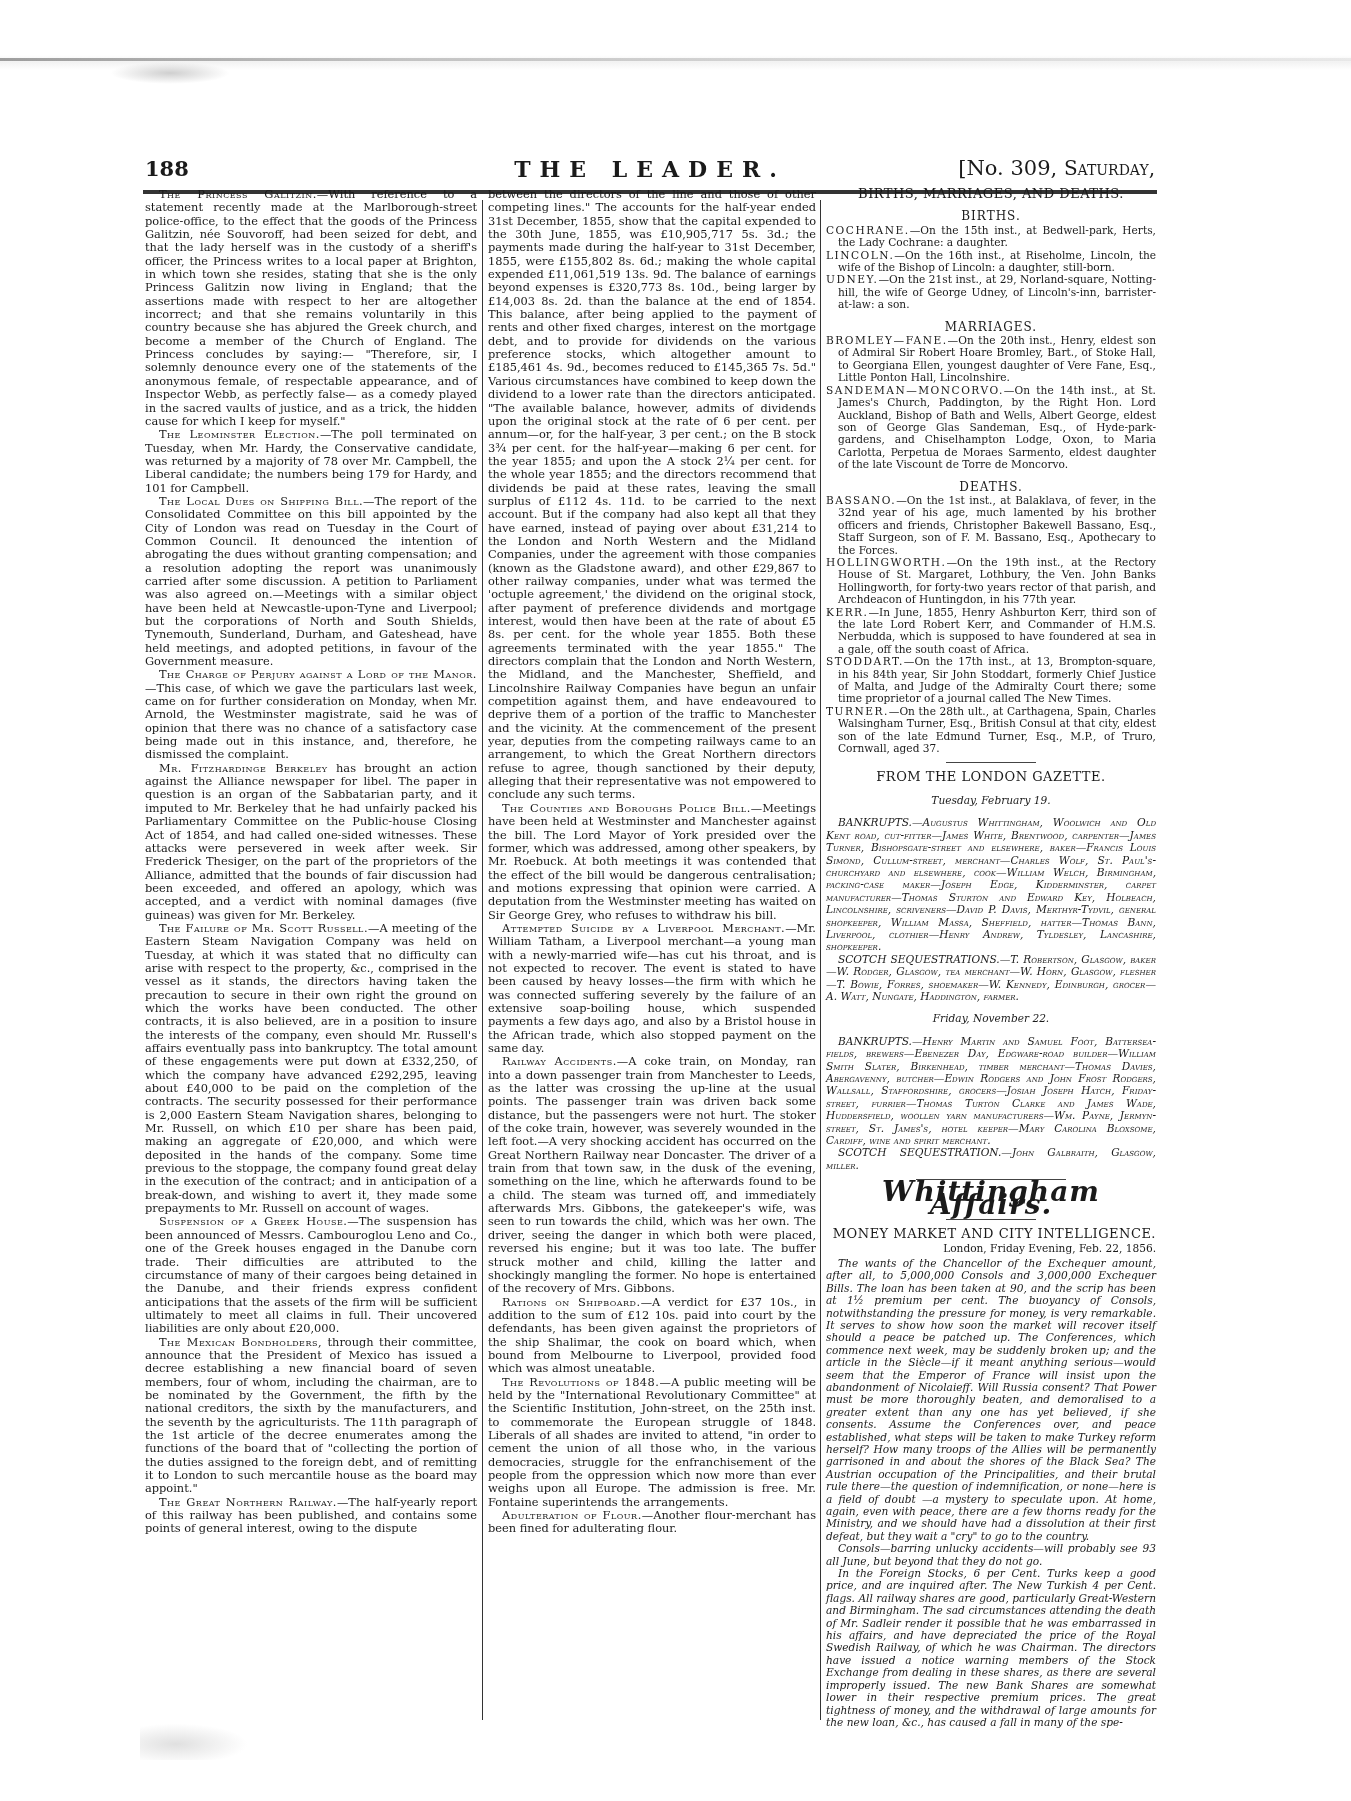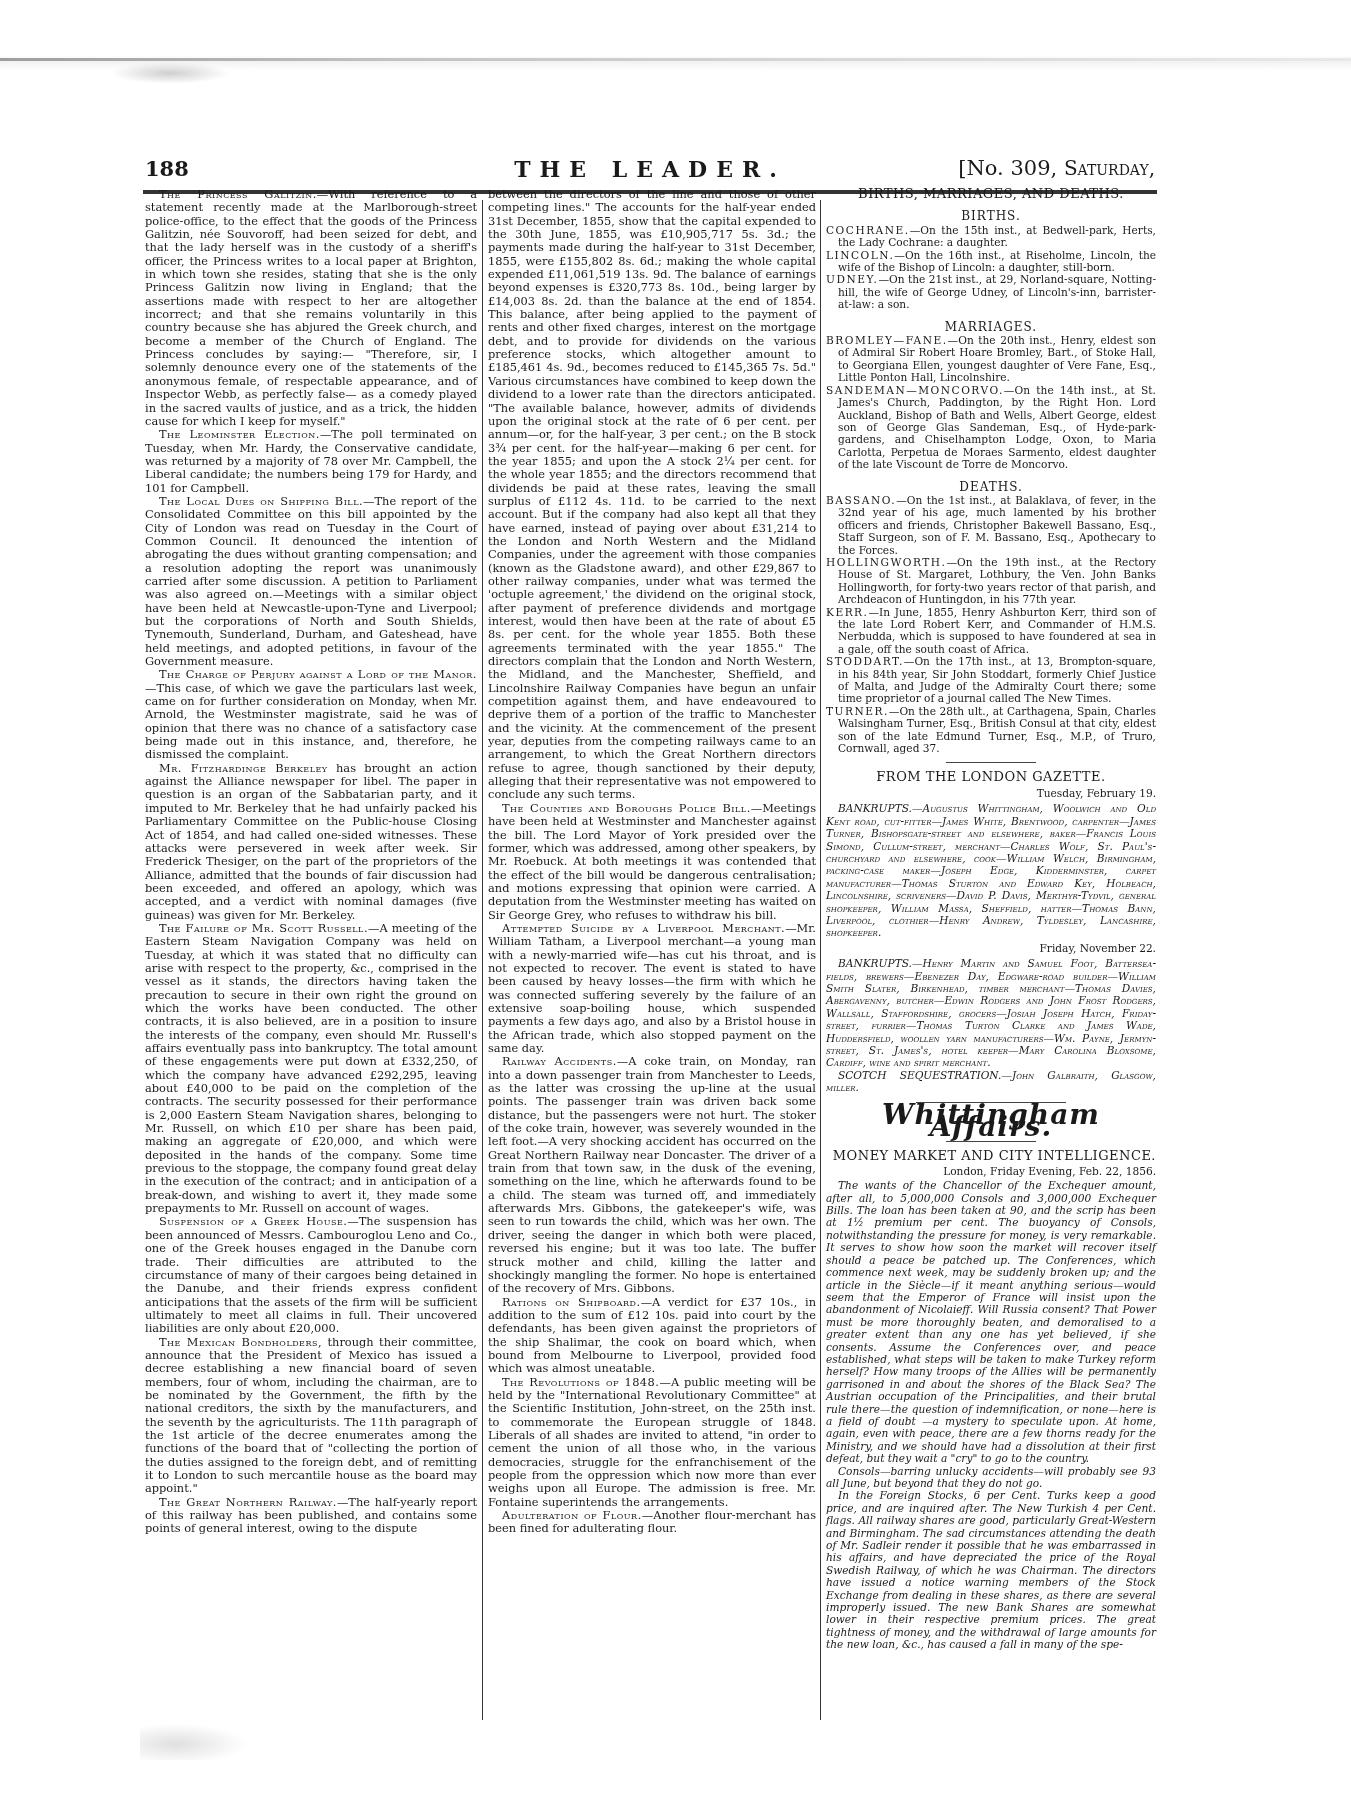--- a/index.html
+++ b/index.html
@@ -17,21 +17,21 @@
   .col1 { left:145px; width:332px; }
   .col2 { left:488px; width:328px; }
   .col3 { left:826px; width:330px; font-size:10.6px; line-height:12.4px; }
   .vline { position:absolute; top:200px; width:1px; background:#333; }
   .col p { margin:0; text-indent:14px; }
   .hd { font-variant:small-caps; letter-spacing:.5px; }
   .col3 h2 { margin:0; text-align:center; font-size:13px; font-weight:normal; letter-spacing:.5px; }
   .col3 h3 { margin:10px 0 1px; text-align:center; font-size:12px; font-weight:normal; letter-spacing:1px; }
   .col3 .entry { margin:0; text-indent:-12px; padding-left:12px; }
   .col3 .entry .nm { letter-spacing:1.5px; }
-  .col3 .date { text-align:right; margin:3px 0; }
+  .col3 .date { text-align:center; font-style:italic; margin:10px 0; }
   .col3 .sep { width:90px; height:1px; background:#444; margin:8px auto; }
   .col3 .sep2 { width:150px; height:1px; background:#444; margin:8px auto 6px; }
   .col3 .blackletter { text-align:center; font-size:28px; font-family:"DejaVu Serif", serif; font-weight:bold; letter-spacing:1px; margin:4px 0 2px; font-style:italic; }
   .col3 .moneyhd { text-align:right; font-size:13px; letter-spacing:.5px; margin:2px 0; }
   .col3 .dateline { text-align:right; margin:2px 0; }
   .col3 p { text-indent:12px;font-style:italic; }
   .sc2 { font-variant:small-caps; }
   .speck { position:absolute; left:140px; top:1720px; width:120px; height:40px; background:radial-gradient(ellipse at 30% 60%,#d8d8d8 0%,rgba(255,255,255,0) 60%); opacity:.8; }
 </style>
 </head>
@@ -89,20 +89,21 @@
   <div class="entry"><span class="nm">BASSANO.</span><span>—On the 1st inst., at Balaklava, of fever, in the 32nd year of his age, much lamented by his brother officers and friends, Christopher Bakewell Bassano, Esq., Staff Surgeon, son of F. M. Bassano, Esq., Apothecary to the Forces.</span></div>
   <div class="entry"><span class="nm">HOLLINGWORTH.</span><span>—On the 19th inst., at the Rectory House of St. Margaret, Lothbury, the Ven. John Banks Hollingworth, for forty-two years rector of that parish, and Archdeacon of Huntingdon, in his 77th year.</span></div>
   <div class="entry"><span class="nm">KERR.</span><span>—In June, 1855, Henry Ashburton Kerr, third son of the late Lord Robert Kerr, and Commander of H.M.S. Nerbudda, which is supposed to have foundered at sea in a gale, off the south coast of Africa.</span></div>
   <div class="entry"><span class="nm">STODDART.</span><span>—On the 17th inst., at 13, Brompton-square, in his 84th year, Sir John Stoddart, formerly Chief Justice of Malta, and Judge of the Admiralty Court there; some time proprietor of a journal called The New Times.</span></div>
   <div class="entry"><span class="nm">TURNER.</span><span>—On the 28th ult., at Carthagena, Spain, Charles Walsingham Turner, Esq., British Consul at that city, eldest son of the late Edmund Turner, Esq., M.P., of Truro, Cornwall, aged 37.</span></div>
 
   <div class="sep"></div>
   <h2>FROM THE LONDON GAZETTE.</h2>
   <div class="date">Tuesday, February 19.</div>
   <p><span class="nm">BANKRUPTS.</span><span class="sc2">—Augustus Whittingham, Woolwich and Old Kent road, cut-fitter—James White, Brentwood, carpenter—James Turner, Bishopsgate-street and elsewhere, baker—Francis Louis Simond, Cullum-street, merchant—Charles Wolf, St. Paul's-churchyard and elsewhere, cook—William Welch, Birmingham, packing-case maker—Joseph Edge, Kidderminster, carpet manufacturer—Thomas Sturton and Edward Key, Holbeach, Lincolnshire, scriveners—David P. Davis, Merthyr-Tydvil, general shopkeeper, William Massa, Sheffield, hatter—Thomas Bann, Liverpool, clothier—Henry Andrew, Tyldesley, Lancashire, shopkeeper.</span></p>
+  <p><span>SCOTCH SEQUESTRATIONS.</span><span class="sc2">—T. Robertson, Glasgow, baker—W. Rodger, Glasgow, tea merchant—W. Horn, Glasgow, flesher—T. Bowie, Forres, shoemaker—W. Kennedy, Edinburgh, grocer—A. Watt, Nungate, Haddington, farmer.</span></p>
   <div class="date">Friday, November 22.</div>
   <p><span>BANKRUPTS.</span><span class="sc2">—Henry Martin and Samuel Foot, Battersea-fields, brewers—Ebenezer Day, Edgware-road builder—William Smith Slater, Birkenhead, timber merchant—Thomas Davies, Abergavenny, butcher—Edwin Rodgers and John Frost Rodgers, Wallsall, Staffordshire, grocers—Josiah Joseph Hatch, Friday-street, furrier—Thomas Turton Clarke and James Wade, Huddersfield, woollen yarn manufacturers—Wm. Payne, Jermyn-street, St. James's, hotel keeper—Mary Carolina Bloxsome, Cardiff, wine and spirit merchant.</span></p>
   <p><span>SCOTCH SEQUESTRATION.</span><span class="sc2">—John Galbraith, Glasgow, miller.</span></p>
 
   <div class="sep2"></div>
   <div class="blackletter">Whittingham Affairs.</div>
   <div class="sep"></div>
   <div class="moneyhd">MONEY MARKET AND CITY INTELLIGENCE.</div>
   <div class="dateline">London, Friday Evening, Feb. 22, 1856.</div>
   <p>The wants of the Chancellor of the Exchequer amount, after all, to 5,000,000 Consols and 3,000,000 Exchequer Bills. The loan has been taken at 90, and the scrip has been at 1½ premium per cent. The buoyancy of Consols, notwithstanding the pressure for money, is very remarkable. It serves to show how soon the market will recover itself should a peace be patched up. The Conferences, which commence next week, may be suddenly broken up; and the article in the Siècle—if it meant anything serious—would seem that the Emperor of France will insist upon the abandonment of Nicolaieff. Will Russia consent? That Power must be more thoroughly beaten, and demoralised to a greater extent than any one has yet believed, if she consents. Assume the Conferences over, and peace established, what steps will be taken to make Turkey reform herself? How many troops of the Allies will be permanently garrisoned in and about the shores of the Black Sea? The Austrian occupation of the Principalities, and their brutal rule there—the question of indemnification, or none—here is a field of doubt —a mystery to speculate upon. At home, again, even with peace, there are a few thorns ready for the Ministry, and we should have had a dissolution at their first defeat, but they wait a "cry" to go to the country.</p>

